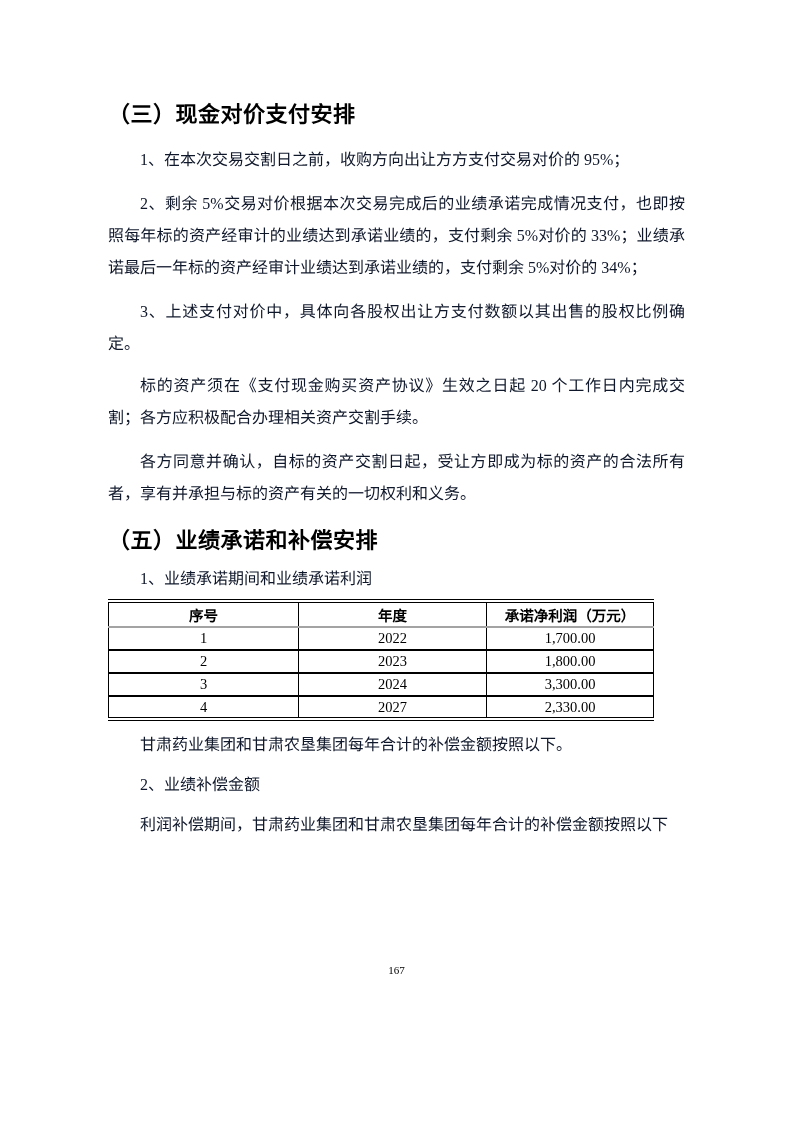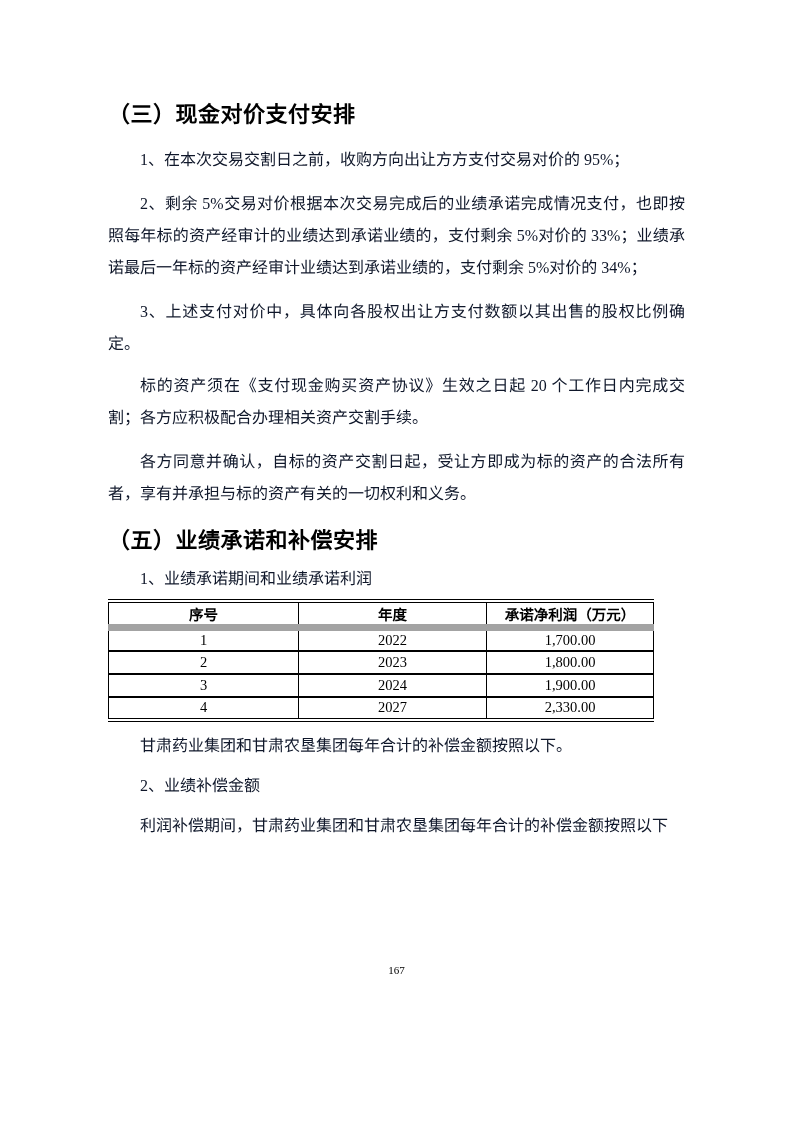--- a/index.html
+++ b/index.html
@@ -50,21 +50,21 @@
   }
   table.promise-table th {
     font-family: "Liberation Sans", "DejaVu Sans", sans-serif;
     font-weight: 700;
     font-size: 14.5px;
     height: 26px;
     text-align: center;
     vertical-align: middle;
     border-left: 1px solid #000000;
     border-right: 1px solid #000000;
-    border-bottom: 7px solid #a3a3a3;
+    border-bottom: 2px solid #a3a3a3;
   }
   table.promise-table td {
     font-family: "Liberation Serif", "DejaVu Serif", serif;
     font-size: 14.5px;
     height: 23px;
     text-align: center;
     vertical-align: middle;
     border-left: 1px solid #000000;
     border-right: 1px solid #000000;
     border-bottom: 2px solid #000000;
@@ -122,21 +122,21 @@
           <td>1,700.00</td>
         </tr>
         <tr>
           <td>2</td>
           <td>2023</td>
           <td>1,800.00</td>
         </tr>
         <tr>
           <td>3</td>
           <td>2024</td>
-          <td>1,900.00</td>
+          <td>3,300.00</td>
         </tr>
         <tr>
           <td>4</td>
           <td>2027</td>
           <td>2,330.00</td>
         </tr>
       </tbody>
     </table>
 
     <p class="body-para mt-8">甘肃药业集团和甘肃农垦集团每年合计的补偿金额按照以下。</p>

